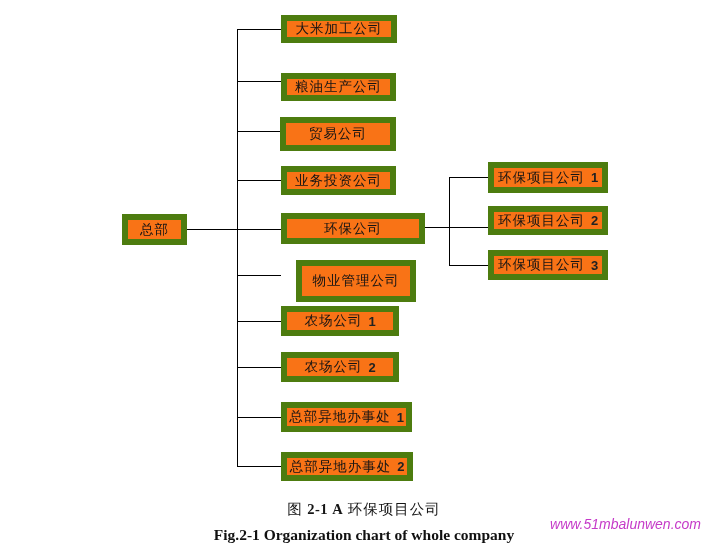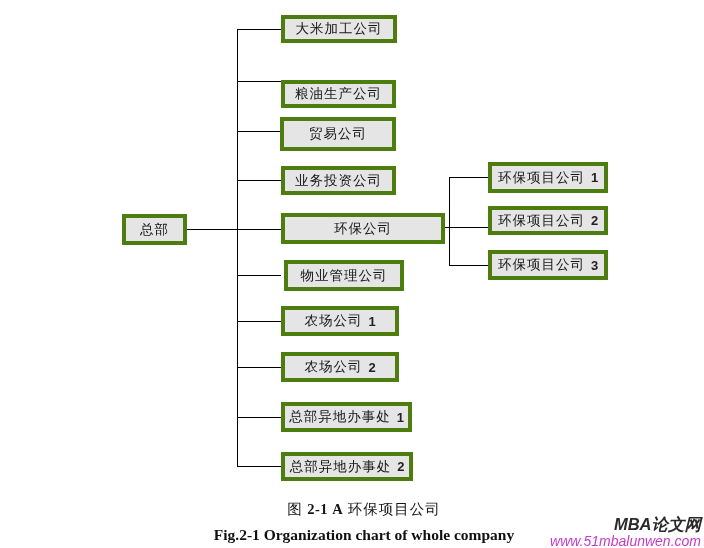--- a/index.html
+++ b/index.html
@@ -1,40 +1,40 @@
 <!DOCTYPE html>
 <html><head>
 <meta charset="utf-8">
 <style>
   html,body { margin:0; padding:0; background:#ffffff; }
   .page {
     position:relative; width:704px; height:548px; background:#ffffff;
     font-family:"Liberation Sans", sans-serif; overflow:hidden;
   }
   .node {
-    position:absolute; background:#e5e5e5; border:4px solid #4d7c0f;
+    position:absolute; background:#f97316; border:6px solid #4d7c0f;
     display:flex; align-items:center; justify-content:center;
     font-size:13.5px; color:#141414; letter-spacing:1px; box-sizing:border-box;
     white-space:nowrap;
   }
   .node .num { font-weight:bold; letter-spacing:0; margin-left:6px; font-size:13px; color:#222; }
   .node .num:empty { display:none; }
   .hline, .vline { position:absolute; background:#000000; }
   .hline { height:1px; }
   .vline { width:1px; }
 
   
   .root  { left:122px; top:214px; width:65px;  height:31px;font-family:Liberation Serif, serif; }
   
   .n1  { left:281px; top:15px;  width:116px; height:28px; }
-  .n2  { left:281px; top:80px;  width:115px; height:28px; }
+  .n2  { left:281px; top:73px;  width:115px; height:28px; }
   .n3  { left:280px; top:117px; width:116px; height:34px; }
   .n4  { left:281px; top:166px; width:115px; height:29px;text-align:center; }
-  .n5  { left:281px; top:213px; width:164px; height:31px; }
-  .n6  { left:284px; top:260px; width:120px; height:31px; }
+  .n5  { left:281px; top:213px; width:144px; height:31px; }
+  .n6  { left:296px; top:260px; width:120px; height:42px; }
   .n7  { left:281px; top:306px; width:118px; height:30px; }
   .n8  { left:281px; top:352px; width:118px; height:30px; }
   .n9  { left:281px; top:402px; width:131px; height:30px; }
   .n10 { left:281px; top:452px; width:132px; height:29px; }
   
   .r1 { left:488px; top:162px; width:120px; height:31px; }
   .r2 { left:488px; top:206px; width:120px; height:29px; }
   .r3 { left:488px; top:250px; width:120px; height:30px; }
 
   
@@ -148,17 +148,16 @@
   <div class="captions">
     <div class="cap-zh">
       <span>图</span>
       <span class="cap-num">2-1 A</span>
       <span>环保项目公司</span>
     </div>
     <div class="cap-en">Fig.2-1 Organization chart of whole company</div>
   </div>
 
   <div class="watermark">
-    <div class="wm-name">MBA论文网</div>
     <div class="wm-url">www.51mbalunwen.com</div>
   </div>
 
 </div>
 
 </body></html>

